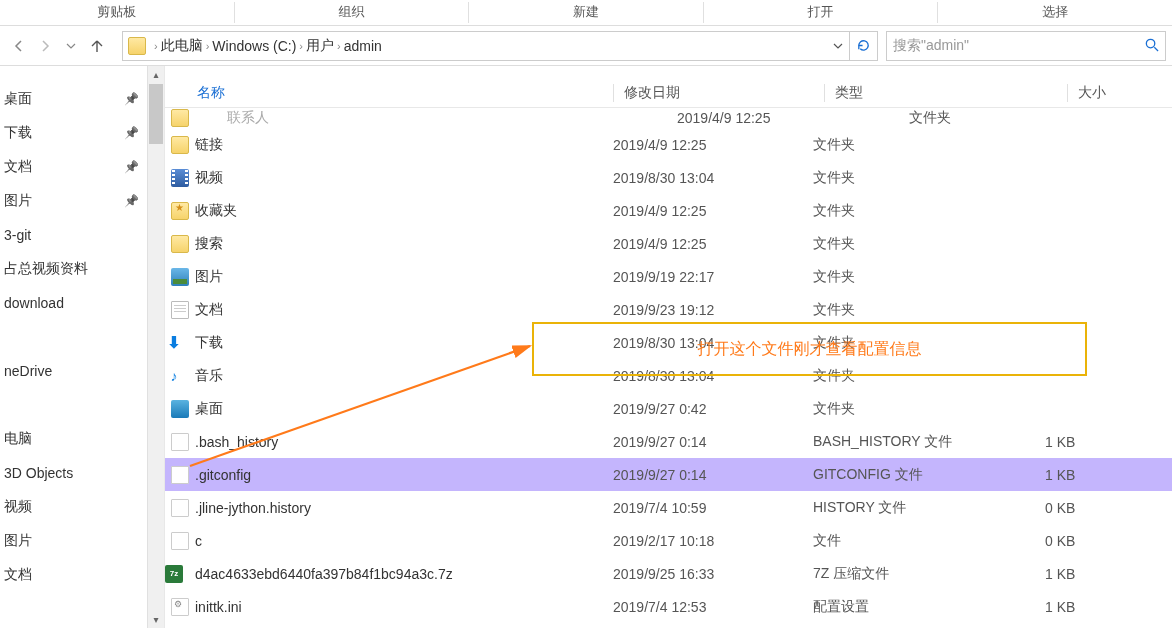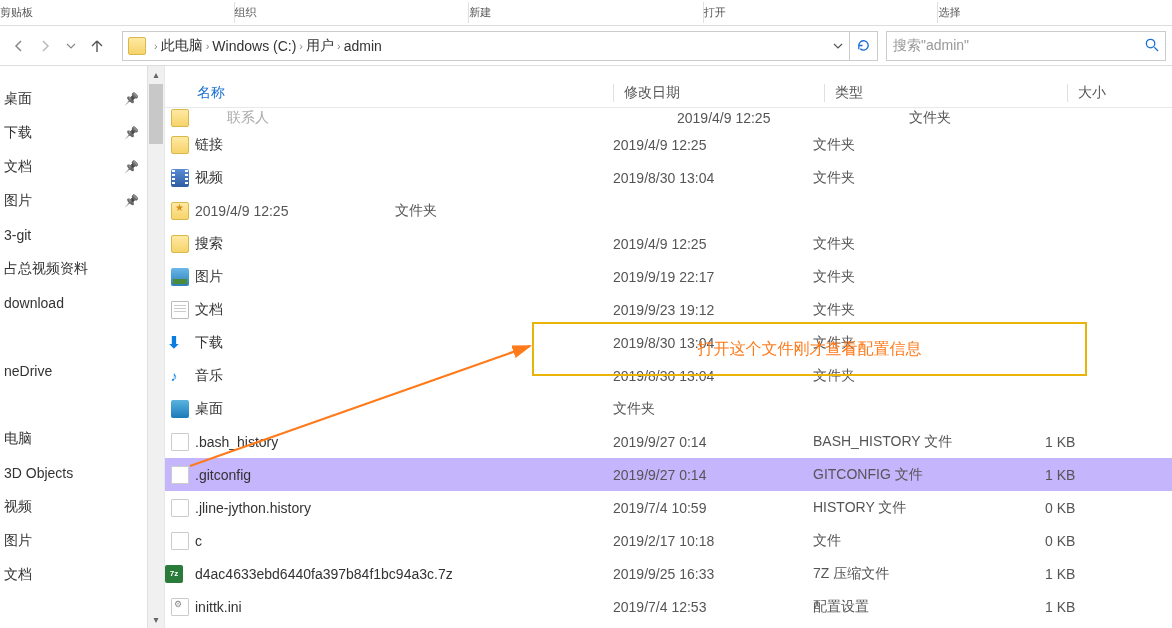--- a/index.html
+++ b/index.html
@@ -1,19 +1,19 @@
 <!DOCTYPE html>
 <html><head>
 <meta charset="utf-8">
 <style>
   * { box-sizing: border-box; margin: 0; padding: 0; }
   body { font-family: "Microsoft YaHei", "Segoe UI", sans-serif; font-size: 14px; color: #333; background: #fff; width: 1172px; height: 628px; overflow: hidden; position: relative; }
   
   .ribbon-tabs { display: flex; height: 26px; border-bottom: 1px solid #ddd; }
-  .ribbon-tab { flex: 1; text-align: left; line-height: 24px; color: #555; font-size: 11px; }
+  .ribbon-tab { flex: 1; text-align: center; line-height: 24px; color: #555; font-size: 13px; }
   .ribbon-sep { width: 1px; background: #e0e0e0; margin: 2px 0; }
   
   .nav-row { display: flex; align-items: center; height: 40px; border-bottom: 1px solid #ddd; }
   .nav-btns { display: flex; align-items: center; gap: 4px; padding: 0 8px; }
   .nav-arrow { width: 22px; height: 22px; display: flex; align-items: center; justify-content: center; color: #888; }
   .nav-up { width: 22px; height: 22px; display: flex; align-items: center; justify-content: center; color: #555; }
   
   .addr-box { flex: 1; margin: 4px 4px 4px 6px; border: 1px solid #ccc; height: 30px; display: flex; align-items: center; padding-left: 4px; background: #fff; }
   .addr-icon { width: 20px; height: 20px; margin-right: 4px; display: flex; align-items: center; justify-content: center; }
   .crumb { display: flex; align-items: center; color: #333; }
@@ -249,20 +249,21 @@
         </div>
         <div class="row">
           <div class="cell-icon"><span class="ficon fi-video"></span></div>
           <div class="cell-name">视频</div>
           <div class="cell-date">2019/8/30 13:04</div>
           <div class="cell-type">文件夹</div>
           <div class="cell-size"></div>
         </div>
         <div class="row">
           <div class="cell-icon"><span class="ficon fi-star"></span></div>
+          <div class="cell-name">收藏夹</div>
           <div class="cell-date">2019/4/9 12:25</div>
           <div class="cell-type">文件夹</div>
           <div class="cell-size"></div>
         </div>
         <div class="row">
           <div class="cell-icon"><span class="ficon fi-folder search"></span></div>
           <div class="cell-name">搜索</div>
           <div class="cell-date">2019/4/9 12:25</div>
           <div class="cell-type">文件夹</div>
           <div class="cell-size"></div>
@@ -295,20 +296,21 @@
             <span class="ficon fi-music">♪</span>
           </div>
           <div class="cell-name">音乐</div>
           <div class="cell-date">2019/8/30 13:04</div>
           <div class="cell-type">文件夹</div>
           <div class="cell-size"></div>
         </div>
         <div class="row">
           <div class="cell-icon"><span class="ficon fi-desk"></span></div>
           <div class="cell-name">桌面</div>
+          <div class="cell-date">2019/9/27 0:42</div>
           <div class="cell-type">文件夹</div>
           <div class="cell-size"></div>
         </div>
         <div class="row">
           <div class="cell-icon"><span class="ficon fi-blank"></span></div>
           <div class="cell-name">.bash_history</div>
           <div class="cell-date">2019/9/27 0:14</div>
           <div class="cell-type">BASH_HISTORY 文件</div>
           <div class="cell-size">1 KB</div>
         </div>

